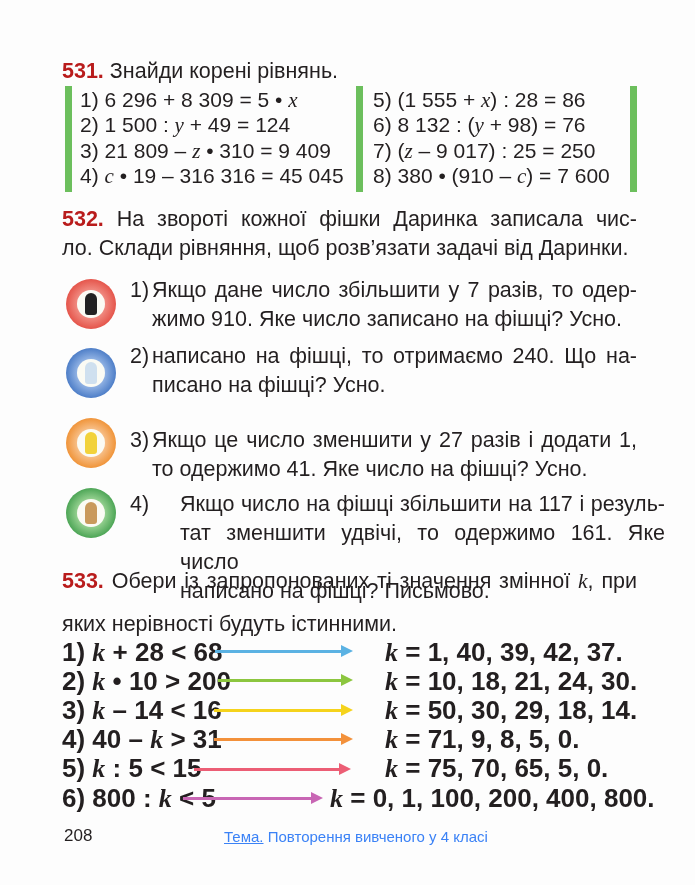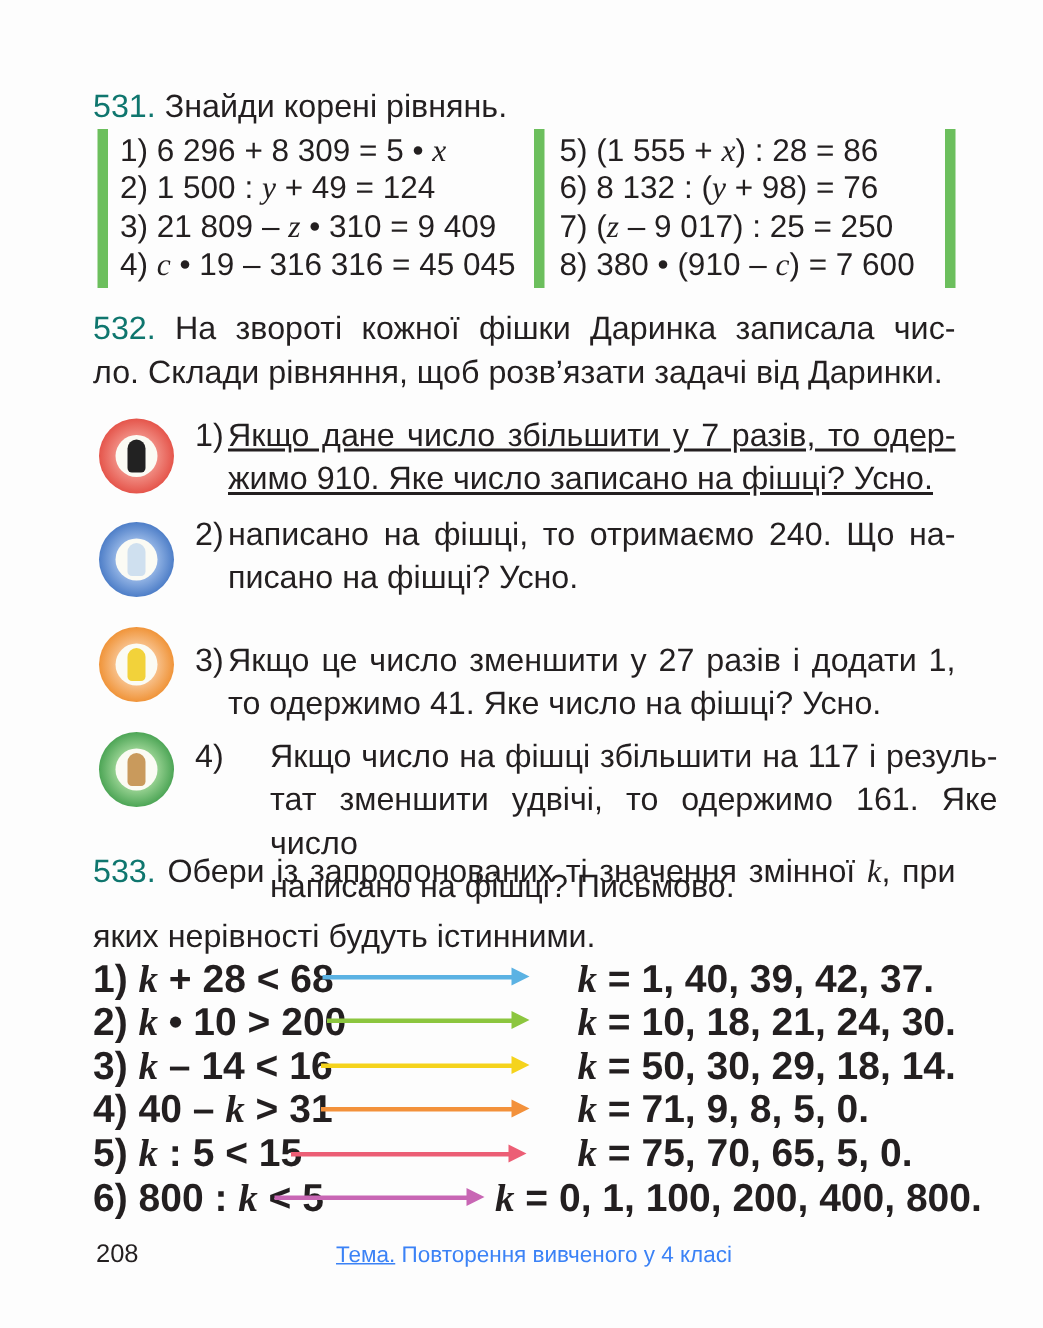--- a/index.html
+++ b/index.html
@@ -5,21 +5,21 @@
   html, body { margin: 0; padding: 0; }
   body {
     width: 695px; height: 885px;
     background: #fdfdfd;
     font-family: "Liberation Sans", sans-serif;
     color: #231f20;
     position: relative;
     overflow: hidden;
   }
   .abs { position: absolute; }
-  .num { color: #0f766e; font-weight: normal; }
+  .num { color: #b91c1c; font-weight: bold; }
   .line { font-size: 21.5px; white-space: nowrap; line-height: 26px; }
   .ex531 .eq { position: absolute; font-size: 21px; white-space: nowrap; }
   .vbar { position: absolute; width: 7px; background: #6cbf5d; }
   i { font-style: italic; font-family: "Liberation Serif", serif; }
   .task { position: absolute; font-size: 21.5px; line-height: 29px; }
   .task .lbl { position: absolute; left: 0; top: 0; }
   .task .txt { position: absolute; left: 22px; top: 0; text-align: justify; text-align-last: left; }
   .chip { position: absolute; width: 50px; height: 50px; border-radius: 50%; }
   .chip .inner { position: absolute; left: 11px; top: 11px; width: 28px; height: 28px; border-radius: 50%; background: #fbfbf4; }
   .chip .fig { position: absolute; left: 19px; top: 14px; width: 12px; height: 22px; border-radius: 6px 6px 3px 3px; }
@@ -73,21 +73,21 @@
   <div class="inner"></div>
     <div class="fig" style="background:#f2d23a;"></div>
 </div>
 <div class="chip" style="left:66px; top:488px; background:radial-gradient(circle,#93cf8e 40%,#4ea657 70%,#3d9447 100%);">
   <div class="inner"></div>
     <div class="fig" style="background:#c99a5c;"></div>
 </div>
 
 <div class="task" style="left:130px; top:276px; width:507px;">
   <span class="lbl">1)</span>
-  <div class="txt" style="width:485px;text-decoration:underline;">
+  <div class="txt" style="width:485px;">
     <div style="text-align-last:justify;">Якщо дане число збільшити у 7 разів, то одер-</div>
     <div>жимо 910. Яке число записано на фішці? Усно.</div>
   </div>
 </div>
 
 <div class="task" style="left:130px; top:342px; width:507px;">
   <span class="lbl">2)</span>
   <div class="txt" style="width:485px;">
     <div style="text-align-last:justify;">написано на фішці, то отримаємо 240. Що на-</div>
     <div>писано на фішці? Усно.</div>

